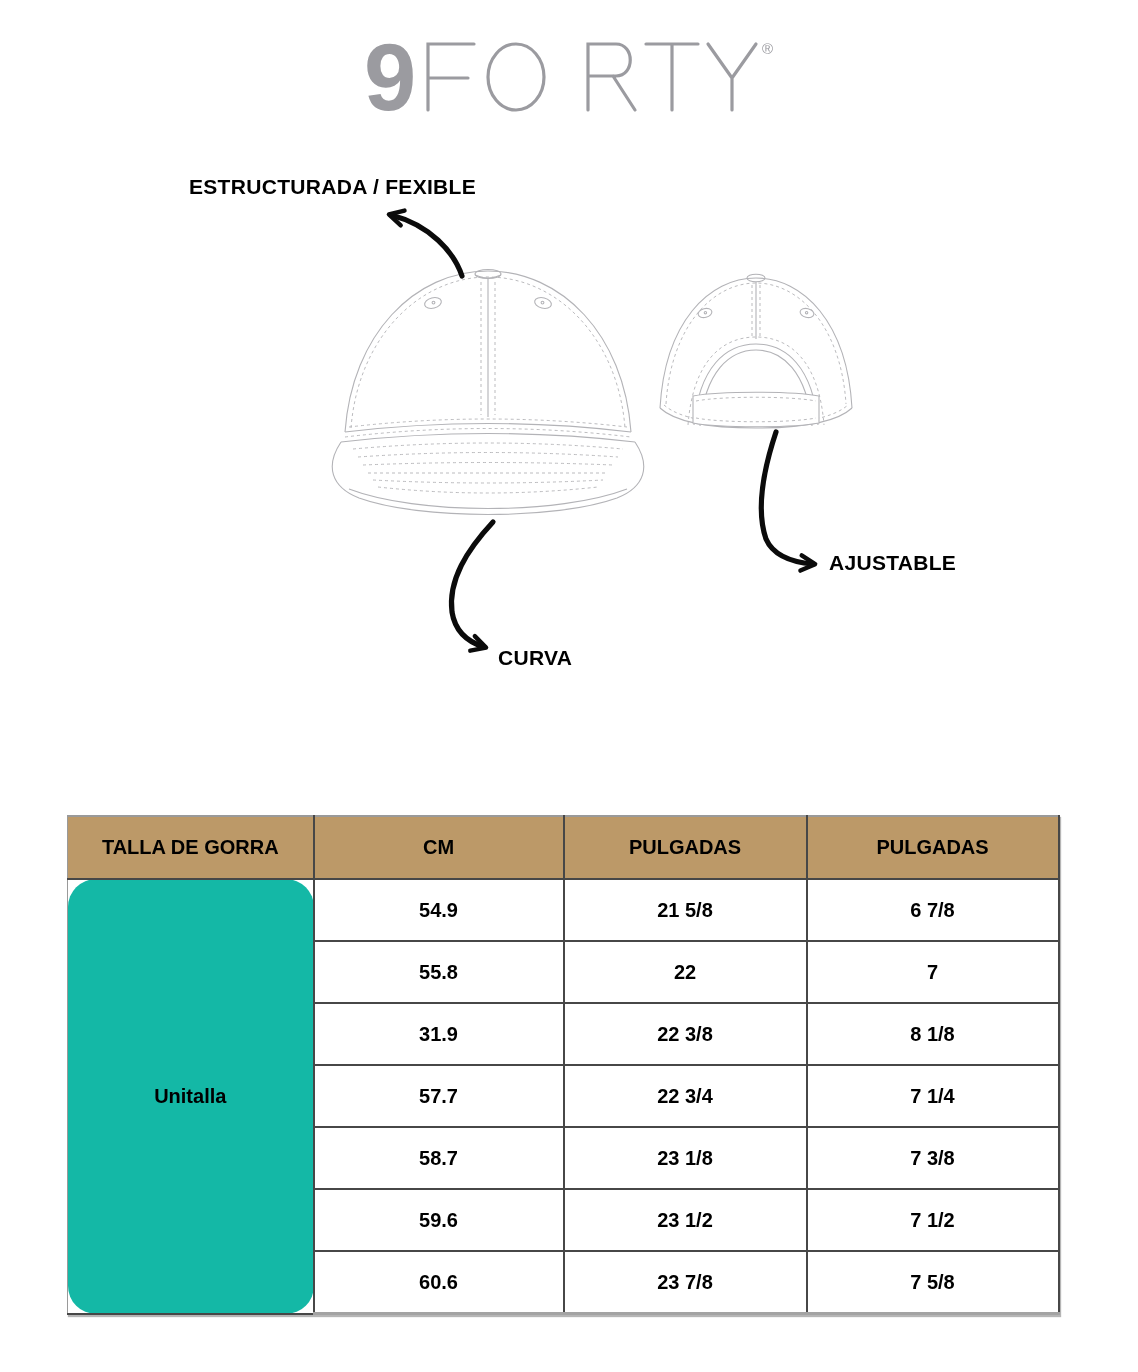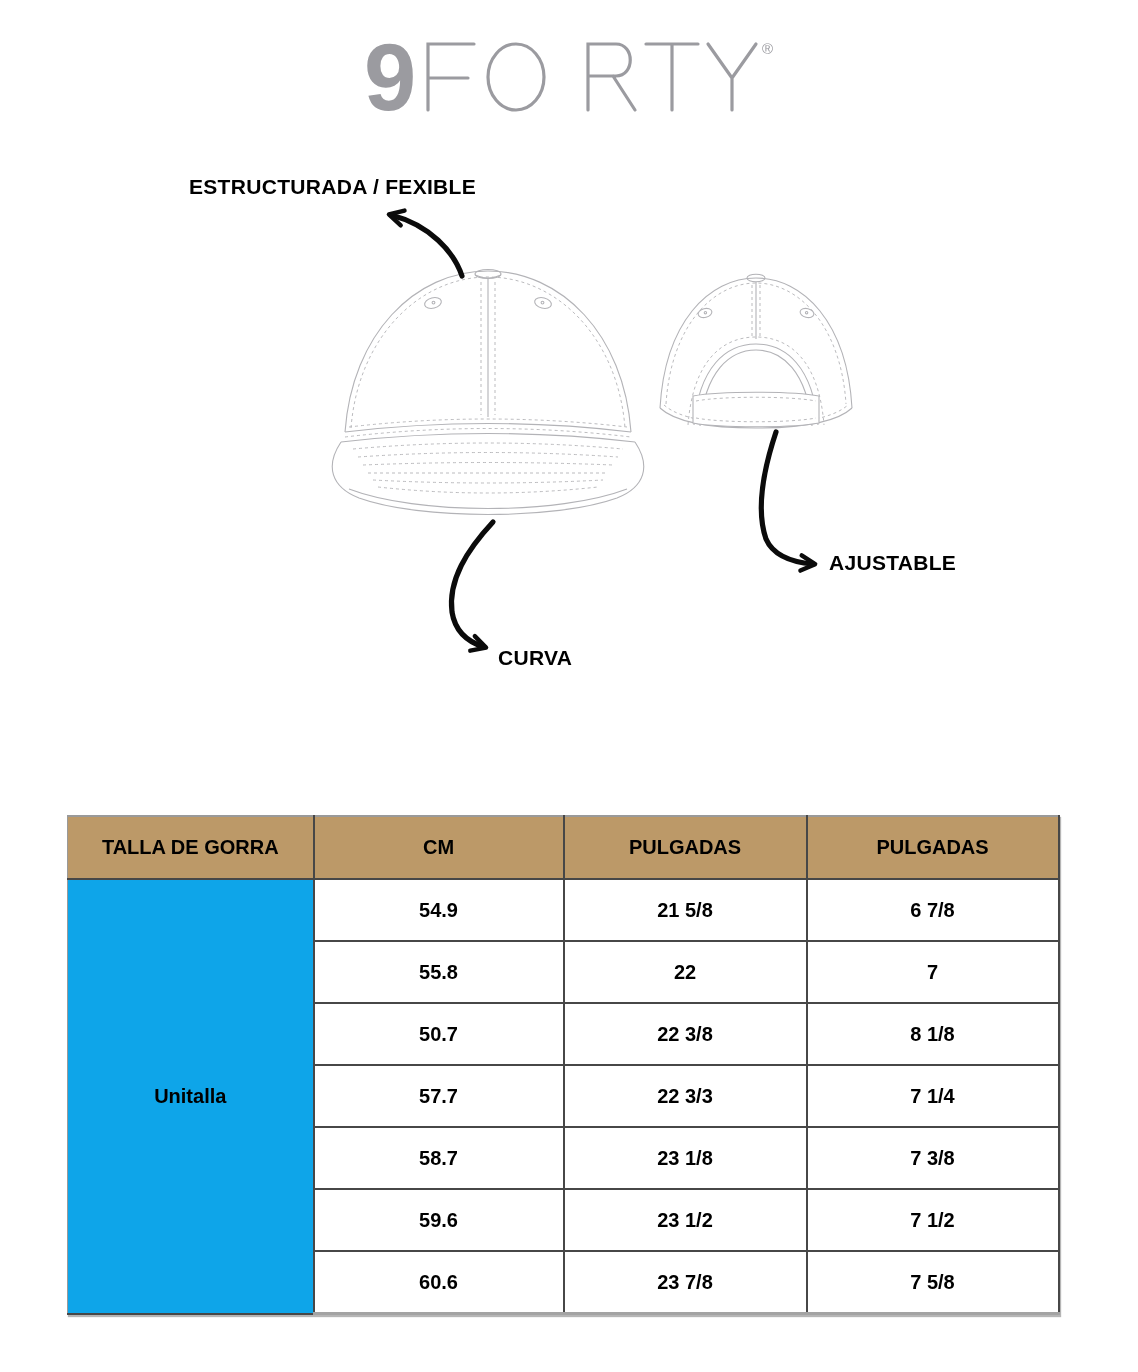--- a/index.html
+++ b/index.html
@@ -49,21 +49,22 @@
   .size-table td{
     border:2px solid #474747;
     background:#ffffff;
     height:58px;
     font-size:20px;
     font-weight:bold;
     color:#000;
     text-align:center;
   }
   .size-table .c-size{
-    background:#0ea5e9;
+    background:#14b8a6;
+    border-radius:28px;
   }
   .size-table th.c-first,.size-table .c-size{
     border-left:1px solid #9a9a9a;
   }
   .size-table tr:last-child td{border-bottom:3px solid #a3a3a3;}
 </style>
 </head>
 <body>
 
 <div id="canvas">
@@ -191,27 +192,27 @@
         <td>54.9</td>
         <td>21 5/8</td>
         <td>6 7/8</td>
       </tr>
       <tr>
         <td>55.8</td>
         <td>22</td>
         <td>7</td>
       </tr>
       <tr>
-        <td>50.7</td>
+        <td>31.9</td>
         <td>22 3/8</td>
         <td>8 1/8</td>
       </tr>
       <tr>
         <td>57.7</td>
-        <td>22 3/3</td>
+        <td>22 3/4</td>
         <td>7 1/4</td>
       </tr>
       <tr>
         <td>58.7</td>
         <td>23 1/8</td>
         <td>7 3/8</td>
       </tr>
       <tr>
         <td>59.6</td>
         <td>23 1/2</td>

